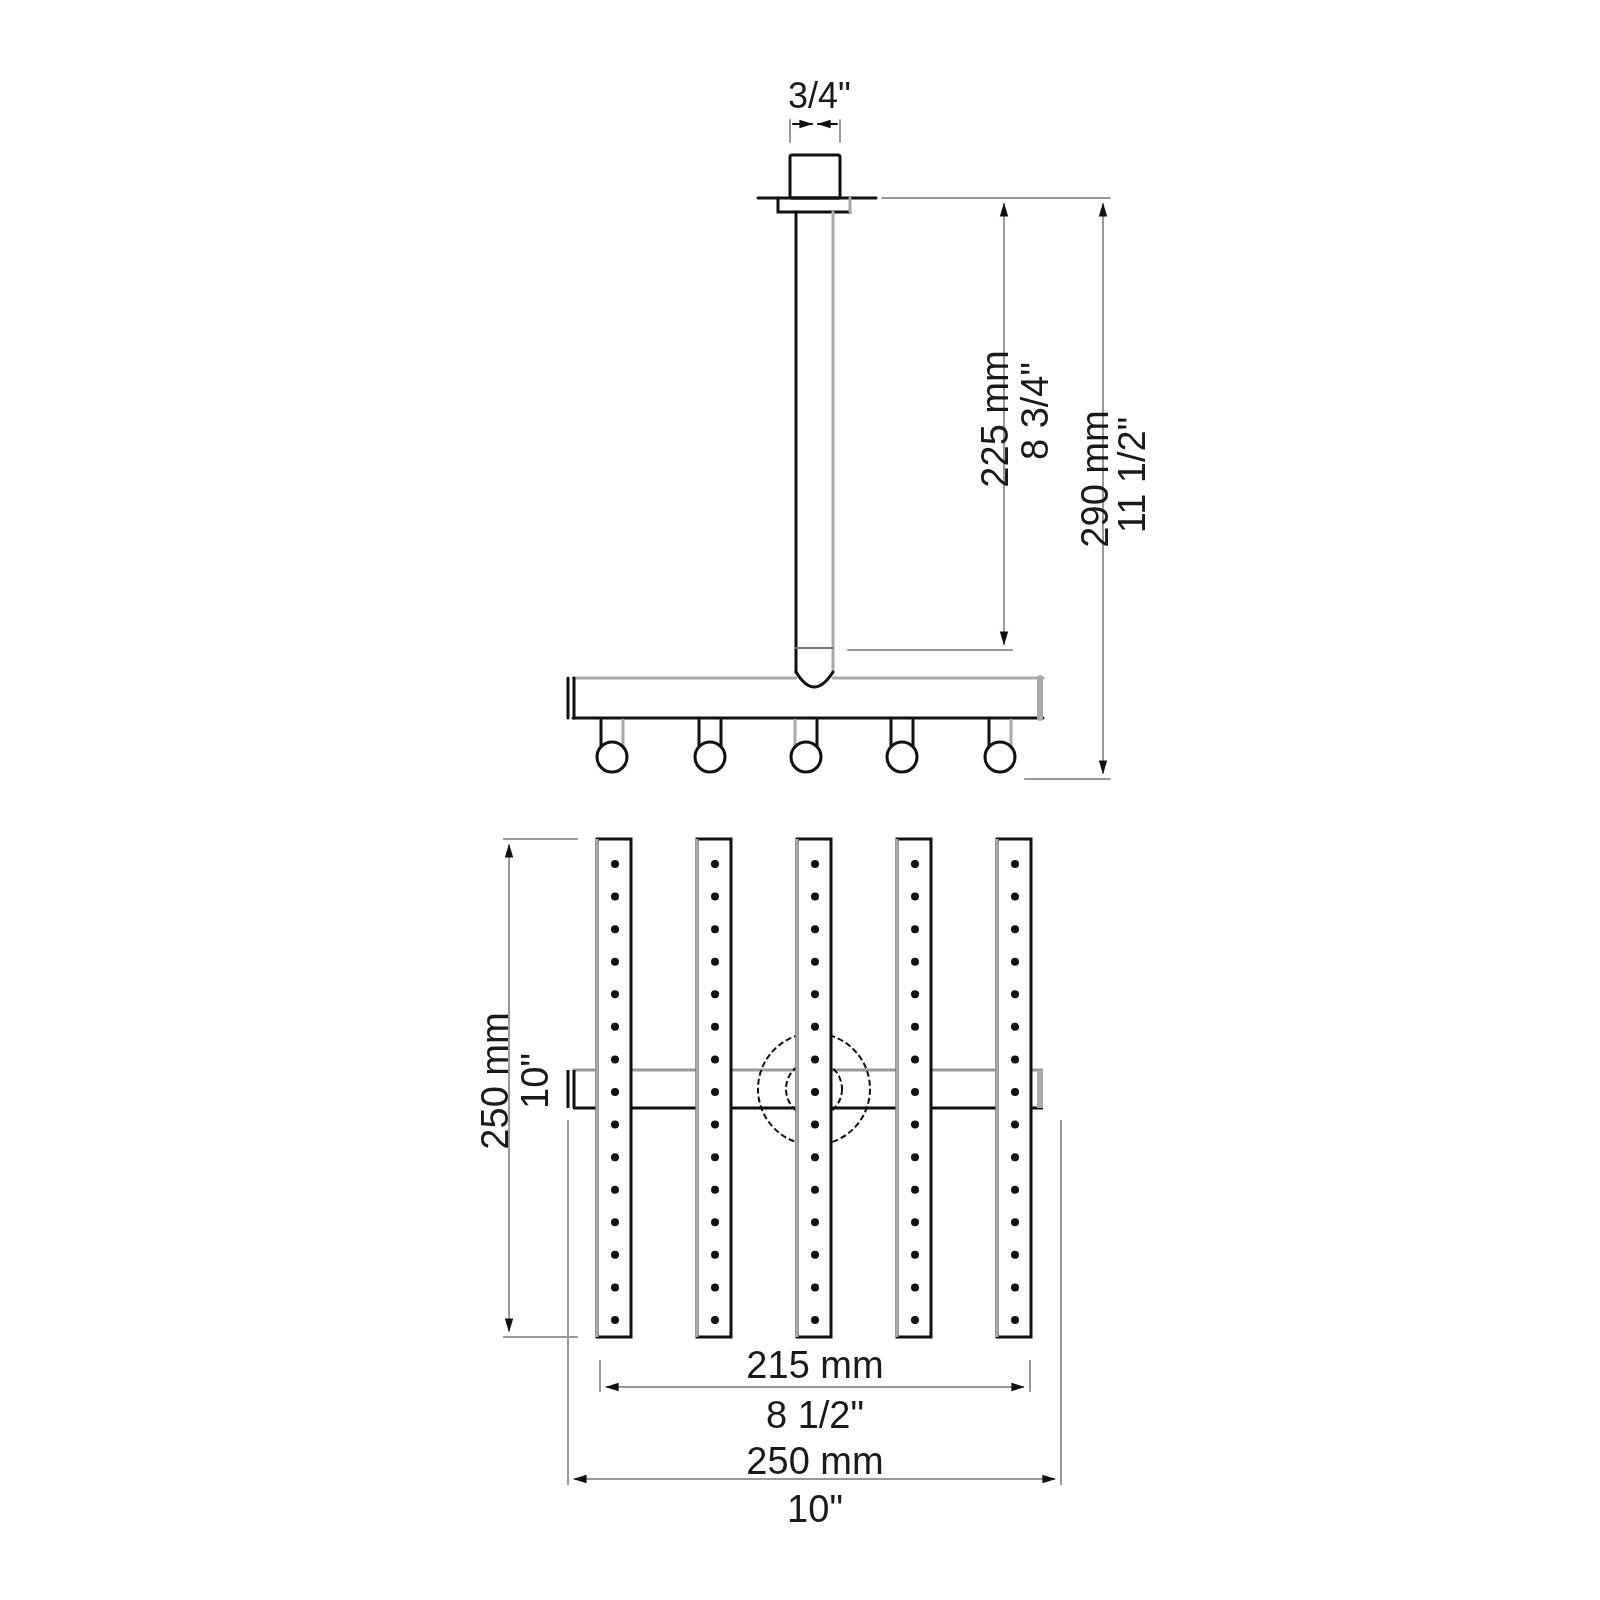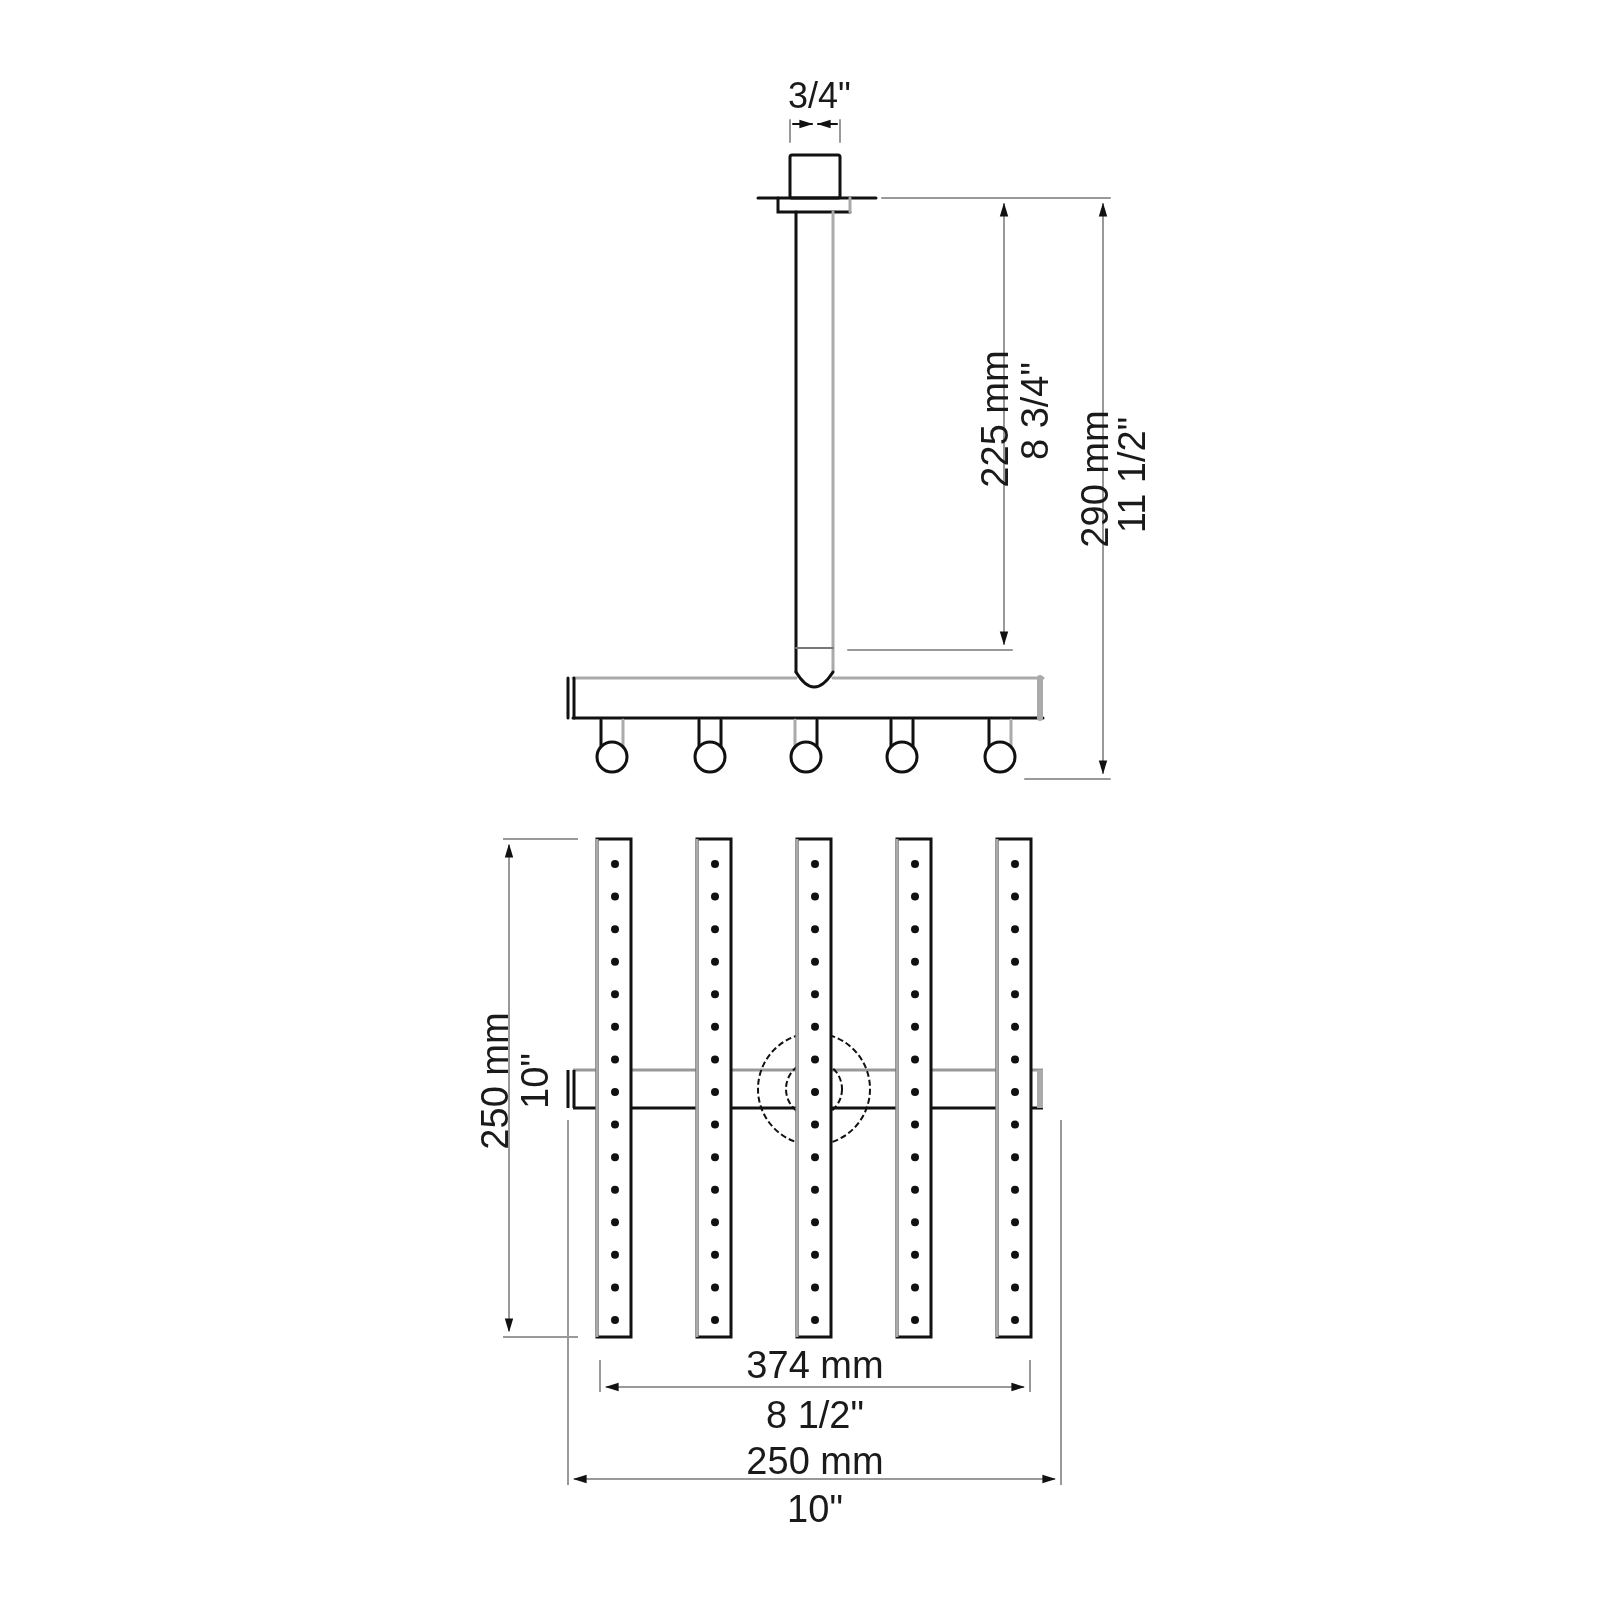--- a/index.html
+++ b/index.html
@@ -228,17 +228,17 @@
 
 <div class="lbl rot" style="left:900px; top:400px; width:190px; text-align:center;">225 mm</div>
 <div class="lbl rot" style="left:950px; top:392px; width:170px; text-align:center;">8 3/4"</div>
 
 <div class="lbl rot" style="left:1000px; top:460px; width:190px; text-align:center;">290 mm</div>
 <div class="lbl rot" style="left:1047px; top:456px; width:170px; text-align:center;">11 1/2"</div>
 
 <div class="lbl rot" style="left:400px; top:1062px; width:190px; text-align:center;">250 mm</div>
 <div class="lbl rot" style="left:495px; top:1062px; width:80px; text-align:center;">10"</div>
 
-<div class="lbl" style="left:720px; top:1346px; width:190px; text-align:center;">374 mm</div>
+<div class="lbl" style="left:720px; top:1346px; width:190px; text-align:center;">215 mm</div>
 <div class="lbl" style="left:720px; top:1396px; width:190px; text-align:center;">8 1/2"</div>
 
 <div class="lbl" style="left:720px; top:1442px; width:190px; text-align:center;">250 mm</div>
 <div class="lbl" style="left:720px; top:1490px; width:190px; text-align:center;">10"</div>
 
 </body></html>

